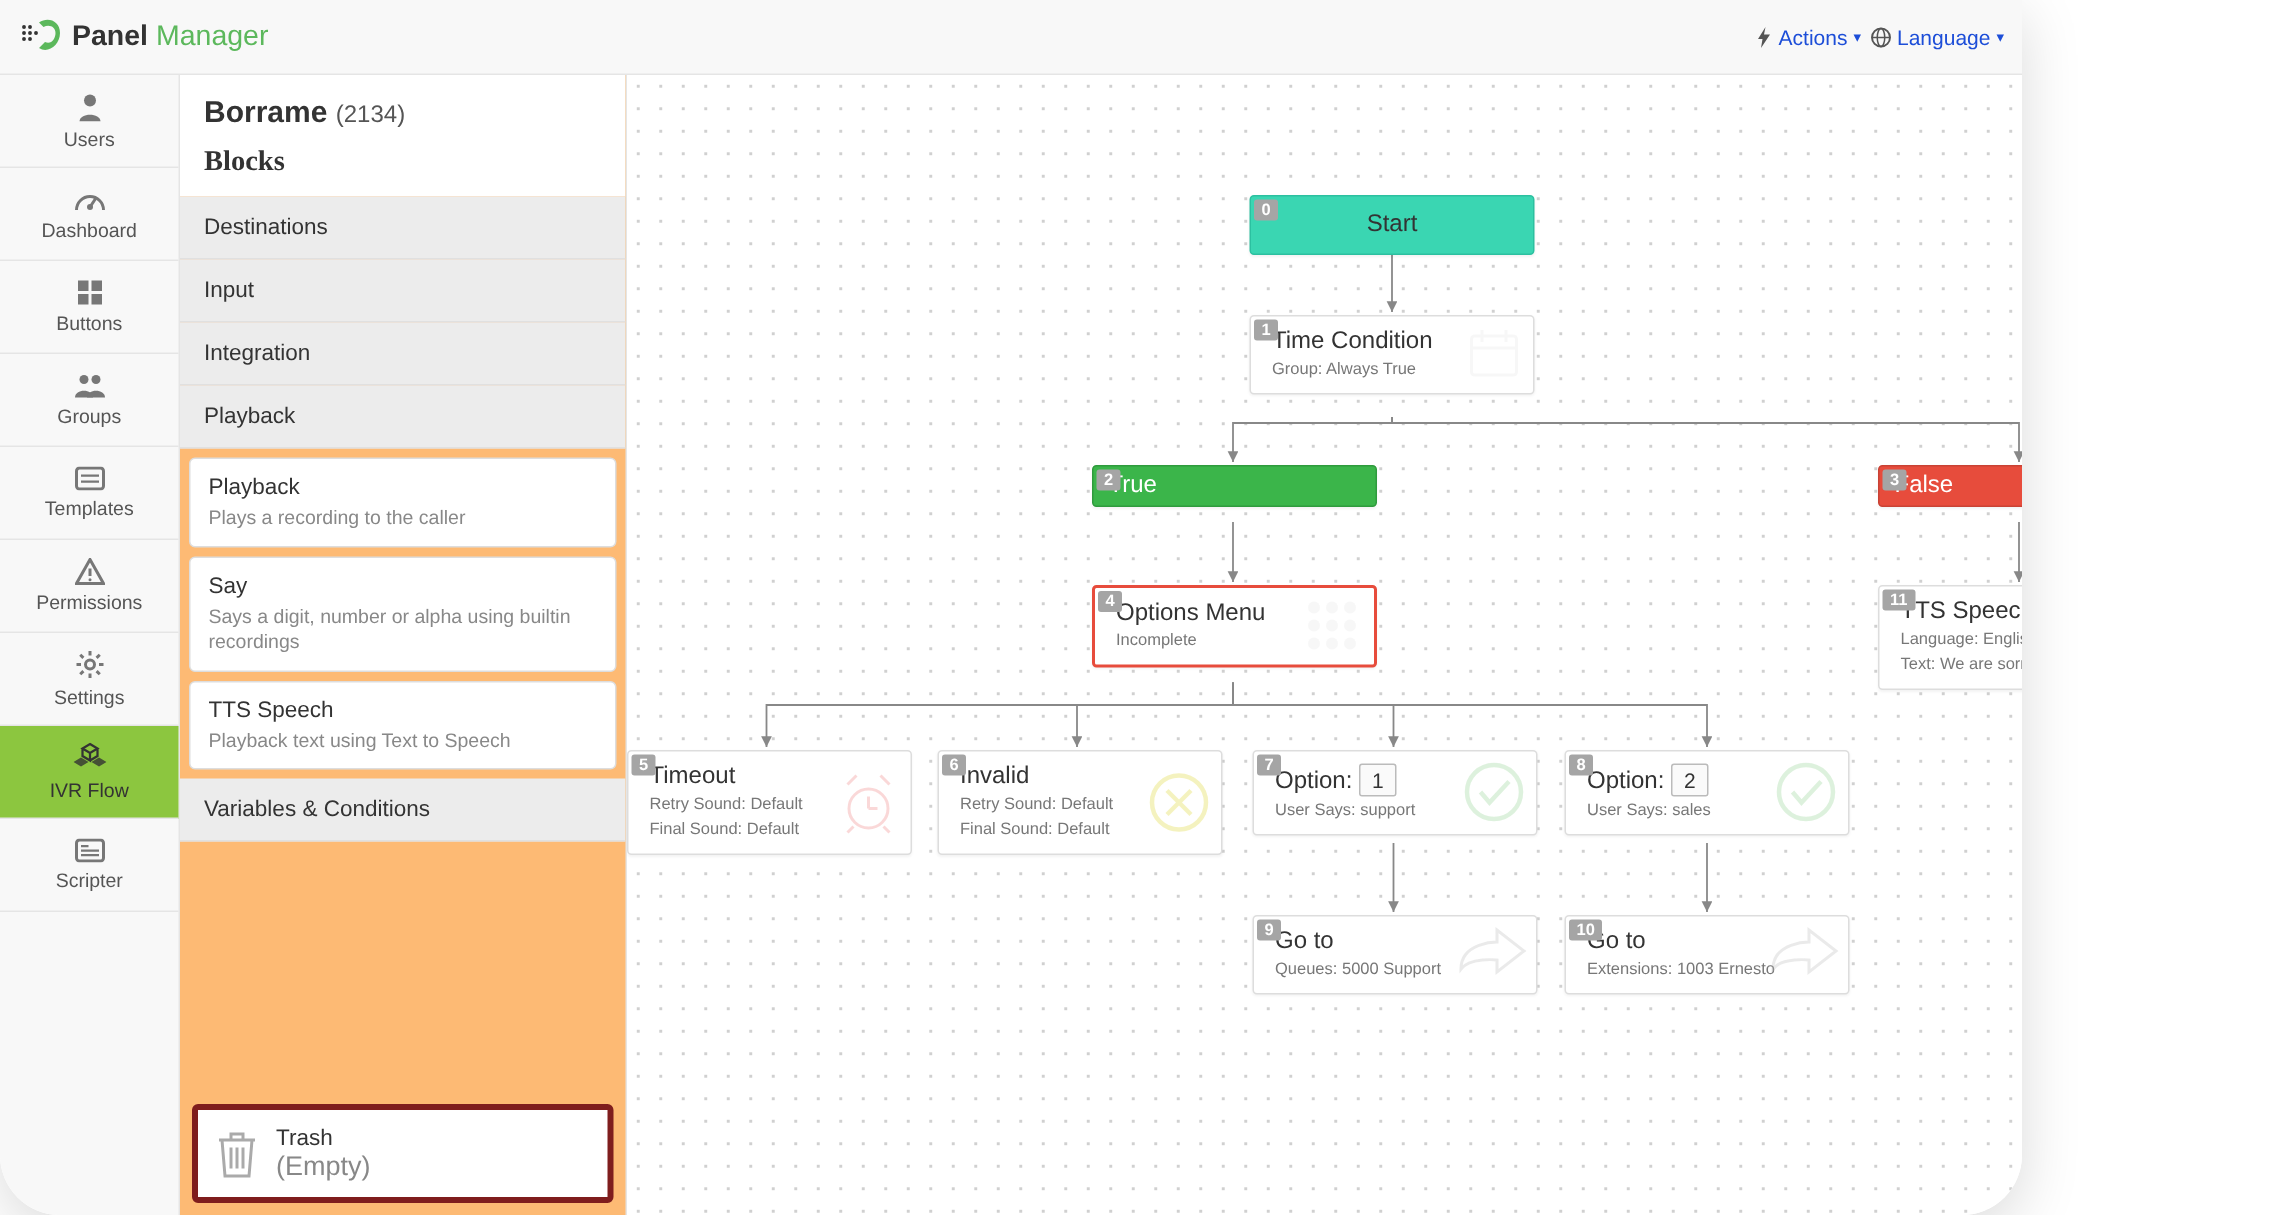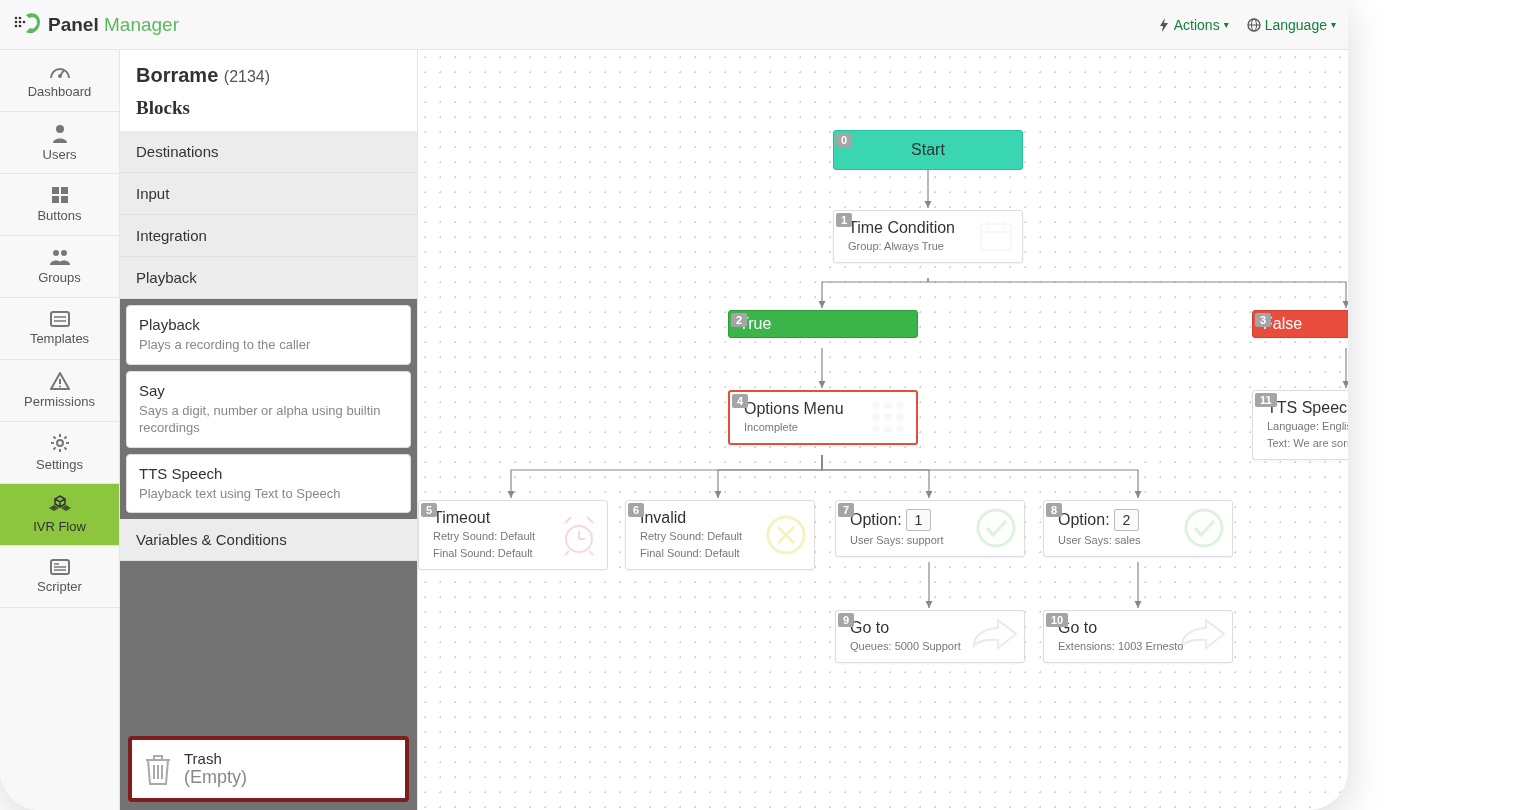--- a/index.html
+++ b/index.html
@@ -4,31 +4,31 @@
 <style>
 * { margin: 0; padding: 0; box-sizing: border-box; }
 body { font-family: -apple-system, "Helvetica Neue", Arial, sans-serif; font-size: 14px; color: #333; background: #fff; }
 .app { width: 1348px; height: 810px; display: flex; flex-direction: column; overflow: hidden; border-radius: 0 0 40px 40px; box-shadow: 0 10px 40px rgba(0,0,0,0.15); position: relative; }
 .topbar { height: 50px; background: #f8f8f8; border-bottom: 1px solid #e5e5e5; display: flex; align-items: center; padding: 0 12px; }
 .logo { display: flex; align-items: center; gap: 6px; }
 .logo-icon { width: 30px; height: 26px; }
 .logo-text { font-size: 19px; font-weight: 700; color: #333; }
 .logo-text .green { color: #5cb85c; font-weight: 400; }
 .topbar-spacer { flex: 1; }
-.topbar-menu { display: flex; gap: 18px; align-items: center; color: #15803d; }
+.topbar-menu { display: flex; gap: 6px; align-items: center; color: #1d4ed8; }
 .topbar-item { display: flex; align-items: center; gap: 4px; cursor: pointer; font-size: 14px; }
 .caret { font-size: 10px; }
 .main { flex: 1; display: flex; overflow: hidden; }
 .sidebar { width: 120px; background: #f8f8f8; border-right: 1px solid #e5e5e5; display: flex; flex-direction: column; }
 .sidebar-item { height: 62px; display: flex; flex-direction: column; align-items: center; justify-content: center; gap: 4px; border-bottom: 1px solid #e5e5e5; cursor: pointer; color: #555; }
 .sidebar-item.active { background: #8cc63f; color: #333; }
 .sidebar-item .icon { font-size: 20px; color: #777; }
 .sidebar-item.active .icon { color: #333; }
 .sidebar-item .label { font-size: 13px; }
-.panel { width: 298px; background: #737373; border-right: 1px solid #e5e5e5; display: flex; flex-direction: column; overflow: hidden; }
+.panel { width: 298px; background: #fdba74; border-right: 1px solid #e5e5e5; display: flex; flex-direction: column; overflow: hidden; }
 .panel-header { background: #fff; padding: 14px 16px 12px; }
 .panel-title { font-size: 20px; font-weight: 700; color: #333; }
 .panel-title .count { font-weight: 400; color: #555; font-size: 16px; }
 .panel-subtitle { font-size: 19px; font-weight: 700; margin-top: 10px; font-family: Liberation Serif, serif; }
 .category { padding: 12px 16px; font-size: 15px; color: #333; cursor: pointer; border-bottom: 1px solid #e0e0e0; background: #ececec; }
 .block-list { padding: 6px; display: flex; flex-direction: column; gap: 6px; }
 .block-card { background: #fff; border: 1px solid #ddd; border-radius: 4px; padding: 10px 12px; cursor: grab; }
 .block-card .title { font-size: 15px; color: #333; margin-bottom: 3px; }
 .block-card .desc { font-size: 13px; color: #888; line-height: 1.35; }
 .panel-footer { margin-top: auto; padding: 8px; }
@@ -90,33 +90,33 @@
         <span>Language</span>
         <span class="caret">▾</span>
       </div>
     </div>
   </div>
 
   <div class="main">
 
     <div class="sidebar">
       <div class="sidebar-item">
+        <svg class="icon" width="18" height="20" viewBox="0 0 18 20">
+            <circle cx="9" cy="6" r="4" fill="currentColor"></circle>
+            <path d="M2 20 C 2 14 16 14 16 20 Z" fill="currentColor"></path>
+          </svg>
+        <span class="label">Users</span>
+      </div>
+      <div class="sidebar-item">
         <svg class="icon" width="22" height="18" viewBox="0 0 22 18">
             <path d="M2 16 A 9 9 0 0 1 20 16" fill="none" stroke="currentColor" stroke-width="2"></path>
             <circle cx="11" cy="14" r="2" fill="currentColor"></circle>
             <line x1="11" y1="14" x2="15" y2="8" stroke="currentColor" stroke-width="2"></line>
           </svg>
         <span class="label">Dashboard</span>
-      </div>
-      <div class="sidebar-item">
-        <svg class="icon" width="18" height="20" viewBox="0 0 18 20">
-            <circle cx="9" cy="6" r="4" fill="currentColor"></circle>
-            <path d="M2 20 C 2 14 16 14 16 20 Z" fill="currentColor"></path>
-          </svg>
-        <span class="label">Users</span>
       </div>
       <div class="sidebar-item">
         <svg class="icon" width="18" height="18" viewBox="0 0 18 18">
             <rect x="1" y="1" width="7" height="7" fill="currentColor"></rect>
             <rect x="10" y="1" width="7" height="7" fill="currentColor"></rect>
             <rect x="1" y="10" width="7" height="7" fill="currentColor"></rect>
             <rect x="10" y="10" width="7" height="7" fill="currentColor"></rect>
           </svg>
         <span class="label">Buttons</span>
       </div>

